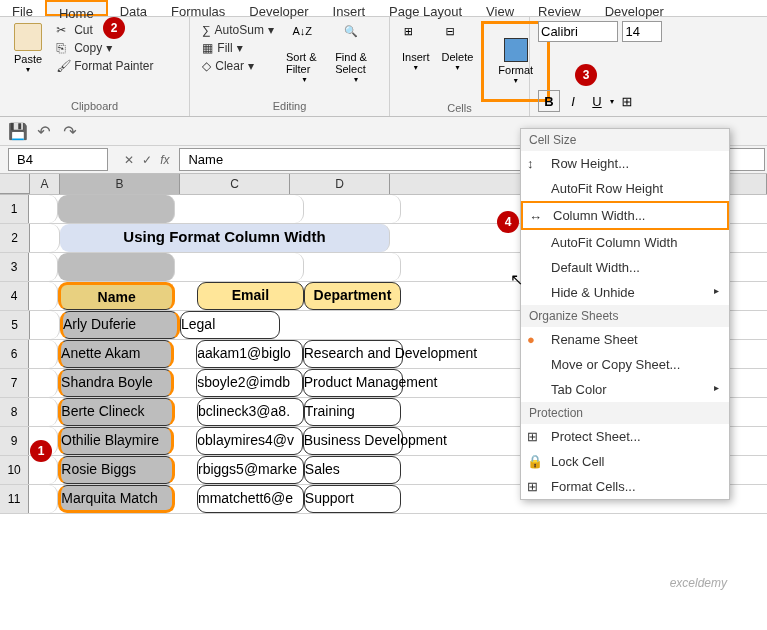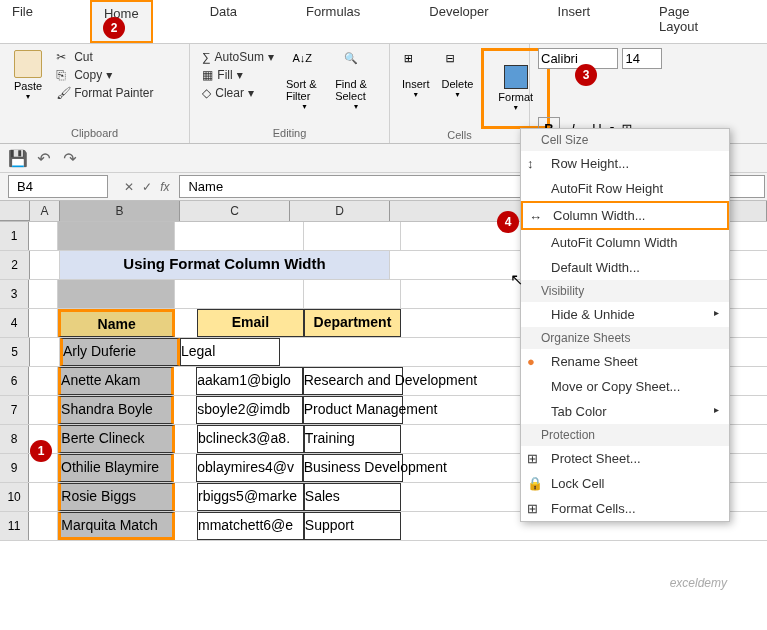--- a/index.html
+++ b/index.html
@@ -1,18 +1,18 @@
 <!DOCTYPE html>
 <html><head>
 <meta charset="utf-8">
 <style>
 * { margin: 0; padding: 0; box-sizing: border-box; font-family: 'Segoe UI', Arial, sans-serif; }
 body { width: 767px; height: 630px; background: #fff; overflow: hidden; position: relative; }
 
-.tabs { display: flex; background: #fff; border-bottom: 1px solid #ccc; height: 44px; gap: 45px; }
+.tabs { display: flex; background: #fff; border-bottom: 1px solid #ccc; height: 17px; }
 .tab { padding: 4px 12px; font-size: 13px; color: #333; cursor: pointer; position: relative; }
 .tab.active { background: #f3f3f3; border-bottom: 2px solid #217346; }
 .tab.highlight { border: 2px solid #ff8c00; }
 
 .ribbon { background: #f3f3f3; height: 100px; display: flex; border-bottom: 1px solid #c0c0c0; }
 .ribbon-group { border-right: 1px solid #d0d0d0; padding: 4px 8px; display: flex; flex-direction: column; justify-content: space-between; }
 .ribbon-group-label { text-align: center; font-size: 11px; color: #666; }
 .ribbon-content { display: flex; gap: 4px; }
 .paste-btn { display: flex; flex-direction: column; align-items: center; padding: 2px 6px; font-size: 11px; }
 .paste-icon { width: 28px; height: 28px; background: #f5e6c8; border: 1px solid #c0a050; border-radius: 2px; margin-bottom: 2px; }
@@ -41,38 +41,38 @@
 .corner { width: 30px; height: 20px; border-right: 1px solid #999; border-bottom: 1px solid #999; background: #e6e6e6; }
 .col-header { height: 20px; border-right: 1px solid #999; font-size: 12px; color: #333; text-align: center; line-height: 20px; background: #e6e6e6; }
 .ch-A { width: 30px; }
 .ch-B { width: 120px; background: #bdbdbd; }
 .ch-C { width: 110px; }
 .ch-D { width: 100px; }
 .ch-E { width: 377px; }
 
 .row { display: flex; border-bottom: 1px solid #d0d0d0; }
 .row-header { width: 30px; height: 28px; border-right: 1px solid #999; font-size: 12px; text-align: center; line-height: 28px; background: #e6e6e6; }
-.cell { border-right: 1px solid #d0d0d0; font-size: 14px; padding: 4px 0; white-space: nowrap; overflow: hidden; height: 28px; }
+.cell { border-right: 1px solid #d0d0d0; font-size: 14px; padding: 4px 0; white-space: nowrap; overflow: hidden; height: 28px; border-radius: 9px; }
 .c-A { width: 30px; }
 .c-B { width: 120px; }
 .c-C { width: 110px; margin-left: 22px; }
 .c-D { width: 100px; }
 .c-E { width: 377px; border-right: none; }
 
 .title-cell { background: #d9e1f2; font-weight: bold; font-size: 15px; text-align: center; }
 .header-cell { background: #ffe699; font-weight: bold; text-align: center; border: 1px solid #333 !important; }
 .data-cell { border: 1px solid #333 !important; }
 .col-b-sel { background: #bdbdbd; }
 .col-b-sel.header-cell { background: #e8d080; }
 .name-col-box { border-left: 3px solid #ff8c00 !important; border-right: 3px solid #ff8c00 !important; }
 .name-col-top { border-top: 3px solid #ff8c00 !important; }
 .name-col-bottom { border-bottom: 3px solid #ff8c00 !important; }
 
 .context-menu { position: absolute; left: 520px; top: 128px; width: 210px; background: #fff; border: 1px solid #c0c0c0; box-shadow: 2px 2px 8px rgba(0,0,0,0.3); z-index: 100; }
-.menu-section { padding: 4px 20px; font-size: 12px; color: #666; background: #f3f3f3; }
+.menu-section { padding: 4px 8px; font-size: 12px; color: #666; background: #f3f3f3; }
 .menu-item { padding: 5px 10px 5px 30px; font-size: 13px; color: #333; position: relative; cursor: pointer; }
 .menu-item.highlight { border: 2px solid #ff8c00; }
 .menu-icon { position: absolute; left: 6px; top: 5px; width: 16px; height: 16px; }
 .menu-arrow { float: right; font-size: 10px; }
 
 .badge { position: absolute; width: 22px; height: 22px; border-radius: 50%; background: #c00000; color: #fff; font-size: 12px; font-weight: bold; display: flex; align-items: center; justify-content: center; z-index: 200; }
 .b1 { left: 30px; top: 440px; }
 .b2 { left: 103px; top: 17px; }
 .b3 { left: 575px; top: 64px; }
 .b4 { left: 497px; top: 211px; }
@@ -285,21 +285,20 @@
     </div>
 </div>
 
 <div class="context-menu">
   <div class="menu-section">Cell Size</div>
   <div class="menu-item"><span class="menu-icon">↕</span><span>Row Height...</span></div>
   <div class="menu-item">AutoFit Row Height</div>
   <div class="menu-item highlight"><span class="menu-icon">↔</span><span>Column Width...</span></div>
   <div class="menu-item">AutoFit Column Width</div>
   <div class="menu-item">Default Width...</div>
-  <div class="menu-section">Visibility</div>
   <div class="menu-item"><span>Hide &amp; Unhide</span><span class="menu-arrow">▸</span></div>
   <div class="menu-section">Organize Sheets</div>
   <div class="menu-item"><span class="menu-icon" style="color:#ed7d31">●</span><span>Rename Sheet</span></div>
   <div class="menu-item">Move or Copy Sheet...</div>
   <div class="menu-item"><span>Tab Color</span><span class="menu-arrow">▸</span></div>
   <div class="menu-section">Protection</div>
   <div class="menu-item"><span class="menu-icon">⊞</span><span>Protect Sheet...</span></div>
   <div class="menu-item"><span class="menu-icon">🔒</span><span>Lock Cell</span></div>
   <div class="menu-item"><span class="menu-icon">⊞</span><span>Format Cells...</span></div>
 </div>

